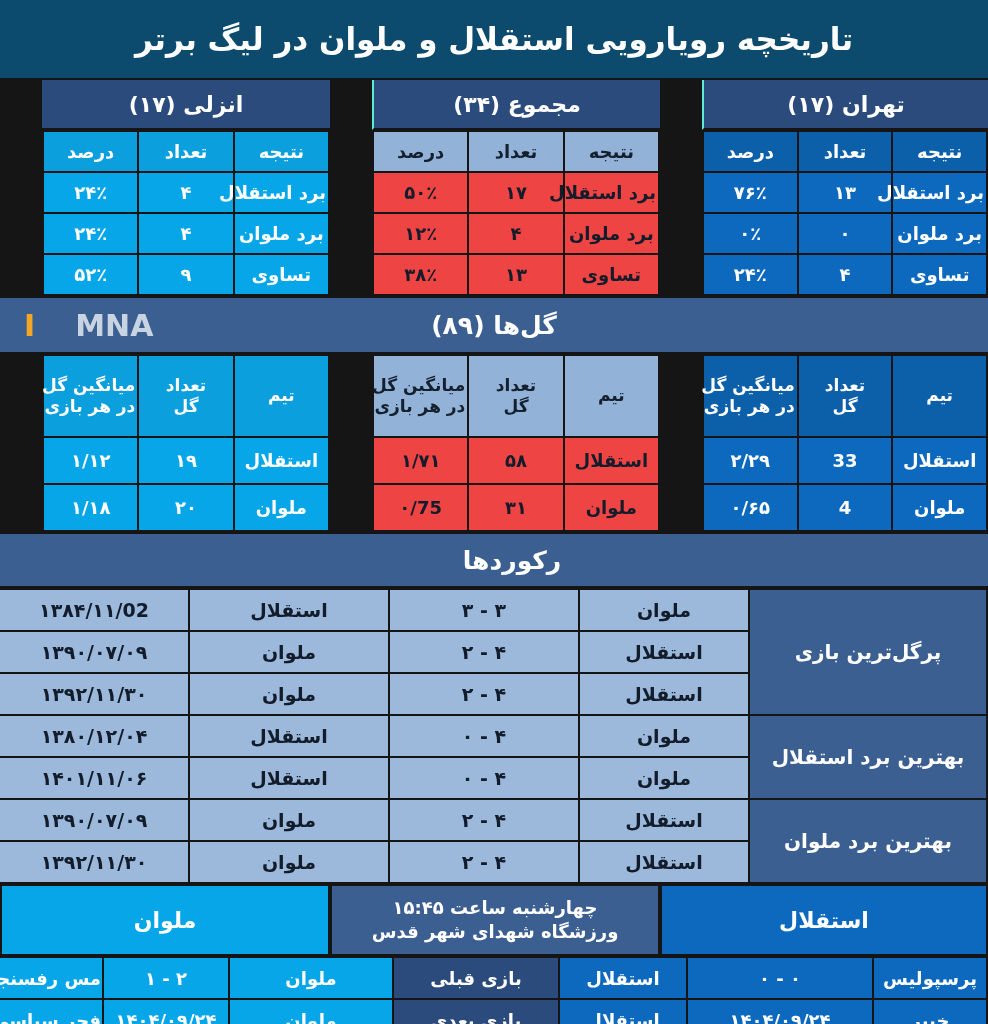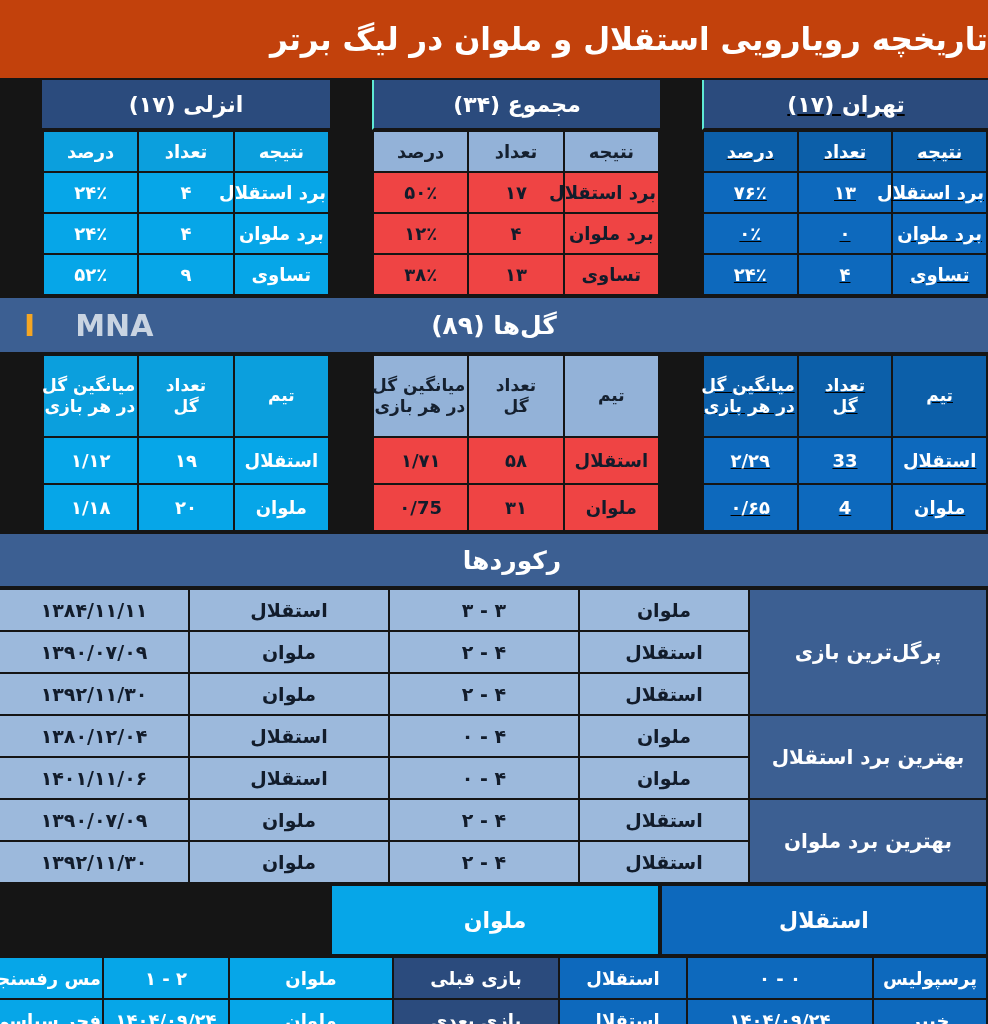--- a/index.html
+++ b/index.html
@@ -18,24 +18,24 @@
     position: relative;
     width: 988px;
     height: 1024px;
     background: #151515;
     box-sizing: border-box;
   }
 
   
   .title-bar {
     height: 78px;
-    background: #c2410c;
-    display: flex;
-    align-items: center;
-    justify-content: flex-start;
+    background: #0c4a6e;
+    display: flex;
+    align-items: center;
+    justify-content: center;
     border-bottom: 2px solid #151515;
   }
   .title-bar .title-text {
     color: #ffffff;
     font-size: 31px;
     font-weight: bold;
     letter-spacing: 0px;
     direction: rtl;
     text-align: center;
   }
@@ -43,21 +43,21 @@
   
   .three-col {
     display: flex;
     width: 988px;
     direction: rtl;
   }
   .panel {
     box-sizing: border-box;
     padding-left: 42px;
   }
-  .panel.tehran   { width: 328px; text-decoration: underline; }
+  .panel.tehran   { width: 328px; }
   .panel.total    { width: 330px; }
   .panel.anzali   { width: 330px; }
 
   .panel-head {
     height: 48px;
     background: #2b4b7d;
     color: #ffffff;
     font-size: 22px;
     font-weight: bold;
     display: flex;
@@ -428,21 +428,21 @@
       <col style="width:200px">
       <col style="width:190px">
     </colgroup>
 
     <tbody>
         <tr>
       <td class="rec-label" rowspan="3">پرگل‌ترین بازی</td>
       <td>ملوان</td>
       <td>۳ - ۳</td>
       <td>استقلال</td>
-      <td>۱۳۸۴/۱۱/۱۱</td>
+      <td>۱۳۸۴/۱۱/02</td>
     </tr>
     <tr>
       <td>استقلال</td>
       <td>۴ - ۲</td>
       <td>ملوان</td>
       <td>۱۳۹۰/۰۷/۰۹</td>
     </tr>
     <tr>
       <td>استقلال</td>
       <td>۴ - ۲</td>
@@ -475,20 +475,24 @@
       <td>استقلال</td>
       <td>۴ - ۲</td>
       <td>ملوان</td>
       <td>۱۳۹۲/۱۱/۳۰</td>
     </tr>
   </tbody>
     </table>
 
   <div class="match-strip">
     <div class="match-team home">استقلال</div>
+    <div class="match-meta">
+      <span>چهارشنبه ساعت ۱۵:۴۵</span>
+      <span>ورزشگاه شهدای شهر قدس</span>
+    </div>
     <div class="match-team away">ملوان</div>
   </div>
 
   <table class="fixtures">
     <colgroup>
       <col style="width:114px">
       <col style="width:186px">
       <col style="width:128px">
       <col style="width:166px">
       <col style="width:164px">

